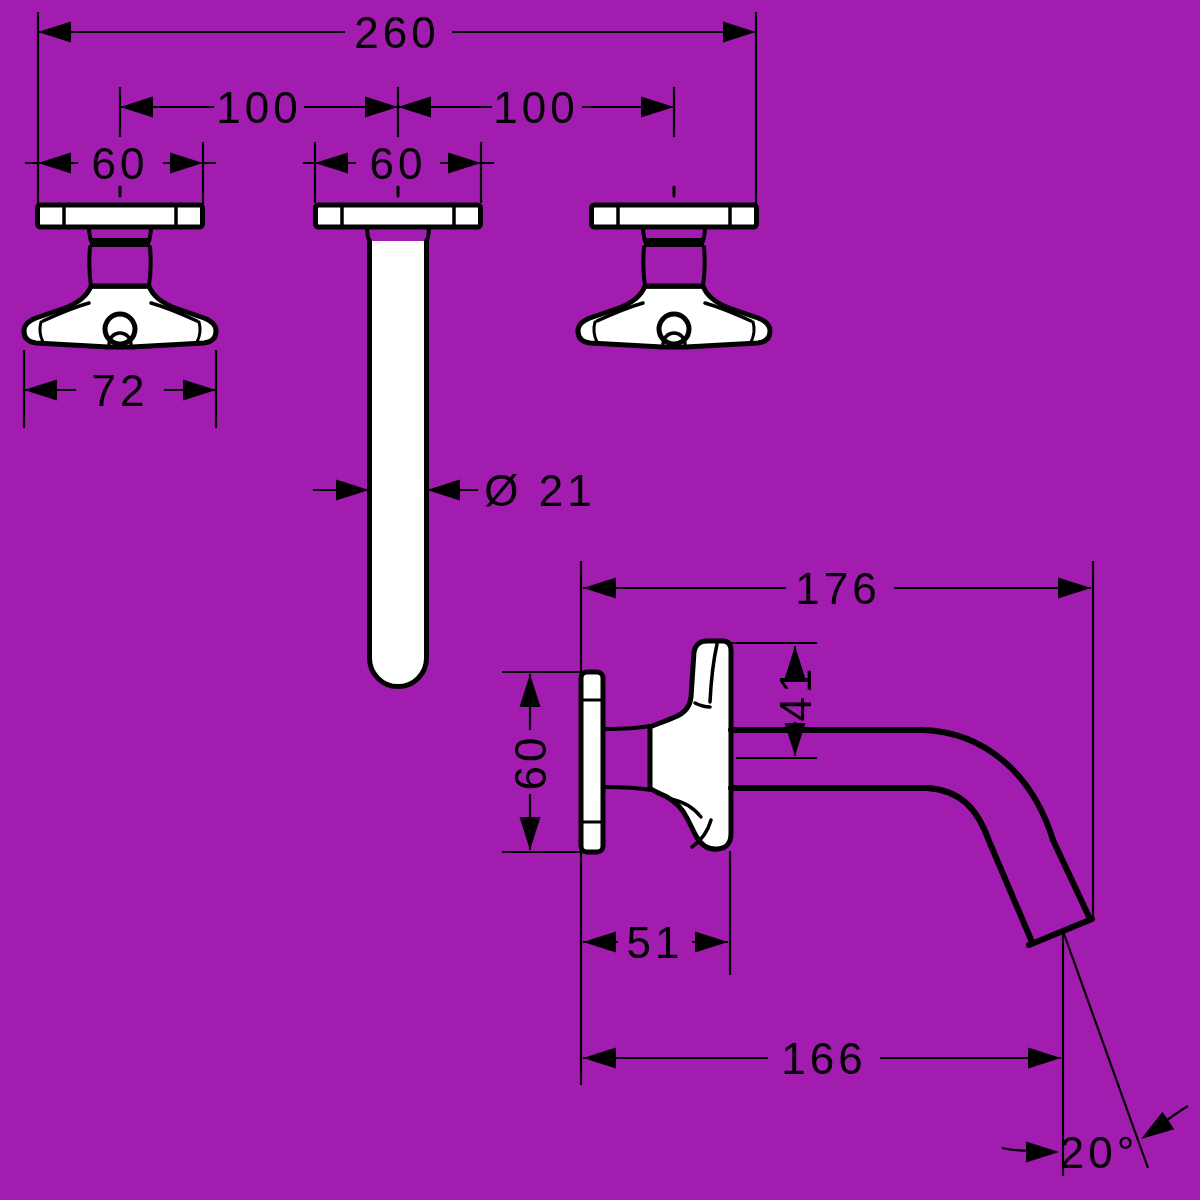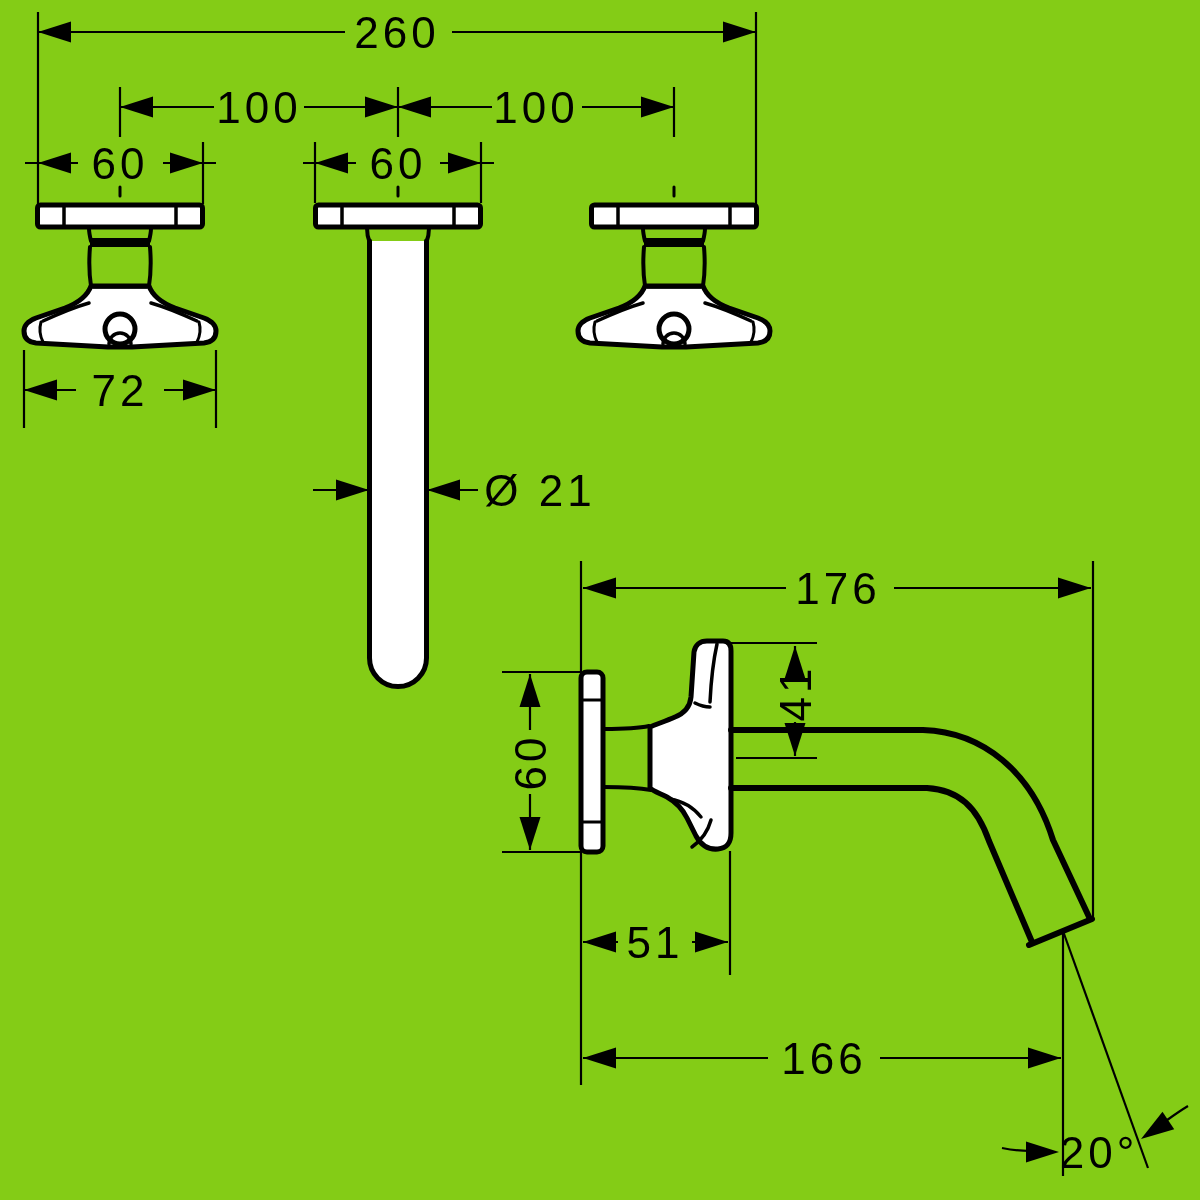--- a/index.html
+++ b/index.html
@@ -1,17 +1,17 @@
 <!DOCTYPE html>
 <html><head>
 <meta charset="utf-8">
 <style>
   html,body{margin:0;padding:0;background:#ffffff;}
   .stage{
-    position:relative;width:1200px;height:1200px;background:#84cc16;
+    position:relative;width:1200px;height:1200px;background:#a21caf;
     font-family:"Liberation Sans", sans-serif;overflow:hidden;
   }
   svg{position:absolute;left:0;top:0;}
   .thin{stroke:#000;stroke-width:2.2;fill:none;}
   .outline{stroke:#000;stroke-width:5;fill:#ffffff;stroke-linejoin:round;stroke-linecap:round;}
   .tube{stroke:#000;stroke-width:6;fill:none;stroke-linejoin:round;stroke-linecap:round;}
   .mid{stroke:#000;stroke-width:4;fill:none;stroke-linecap:round;}
   .det{stroke:#000;stroke-width:3.5;fill:none;stroke-linecap:round;}
   .det2{stroke:#000;stroke-width:3;fill:none;stroke-linecap:round;}
   .arrow{fill:#000;stroke:none;}

